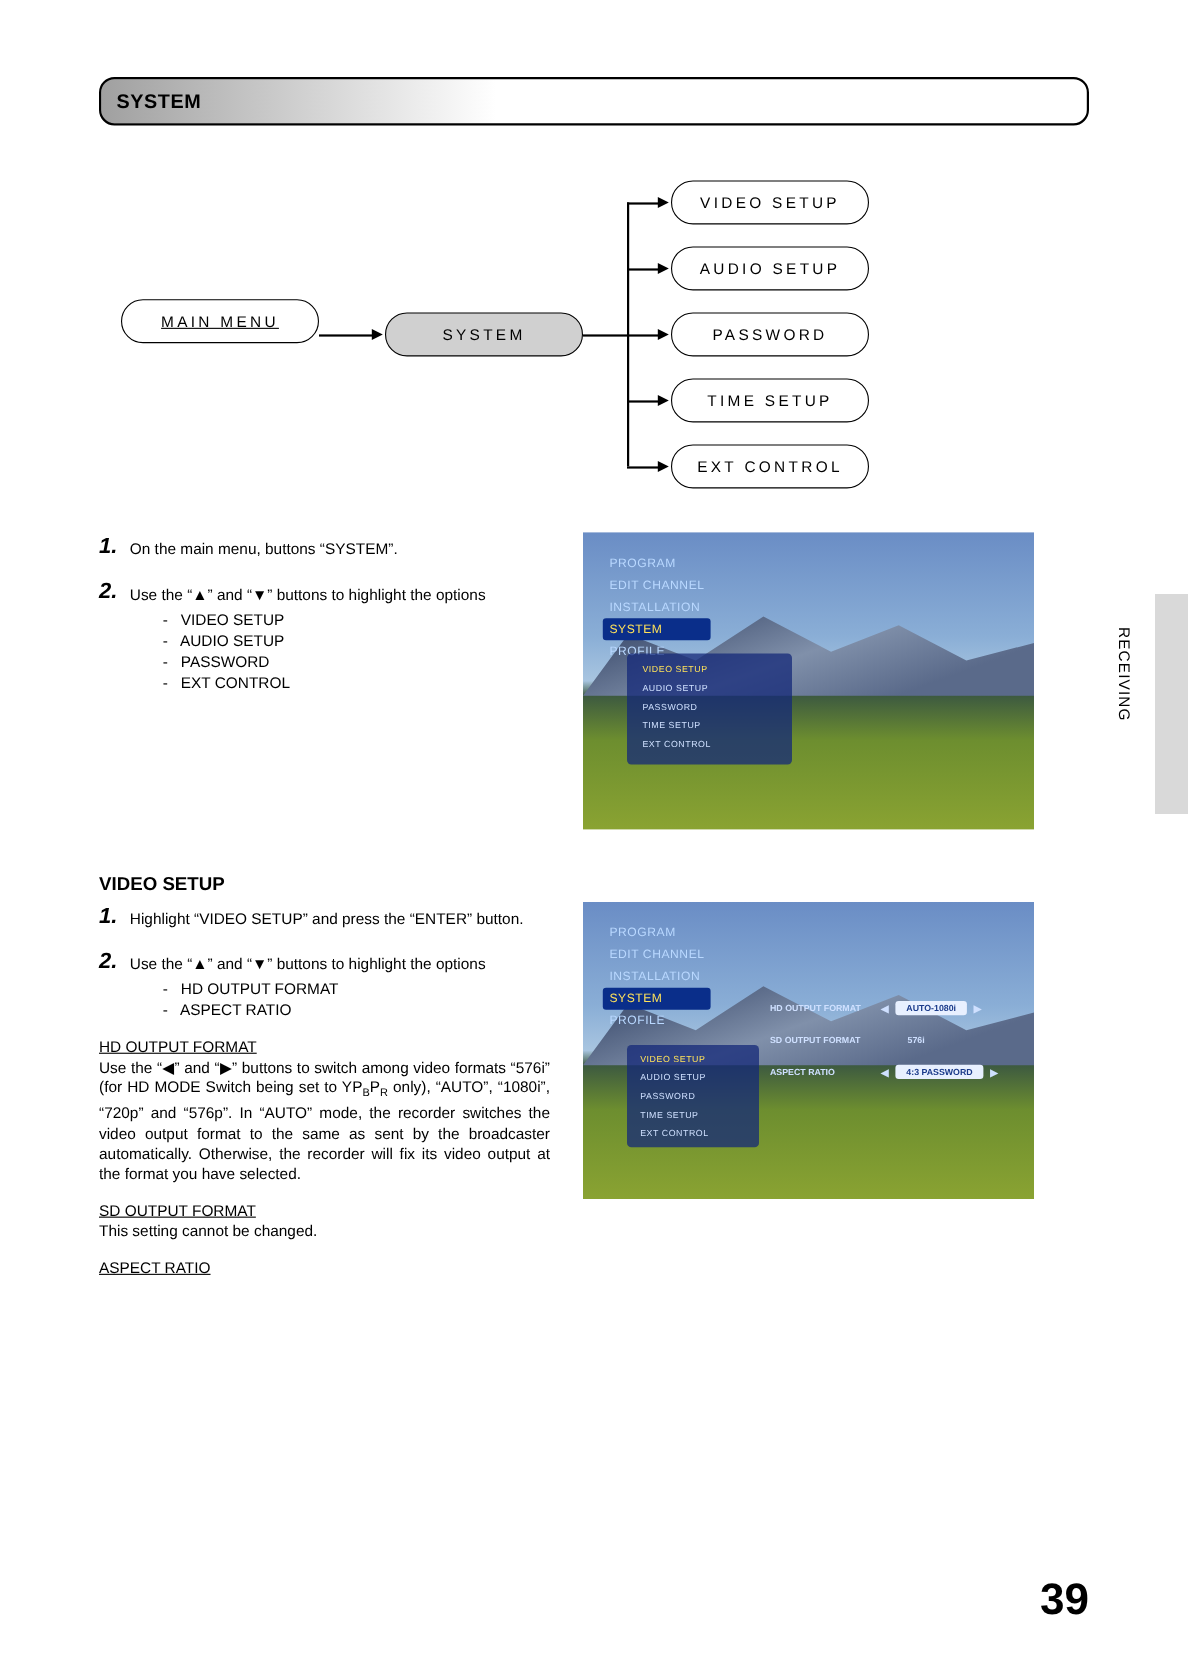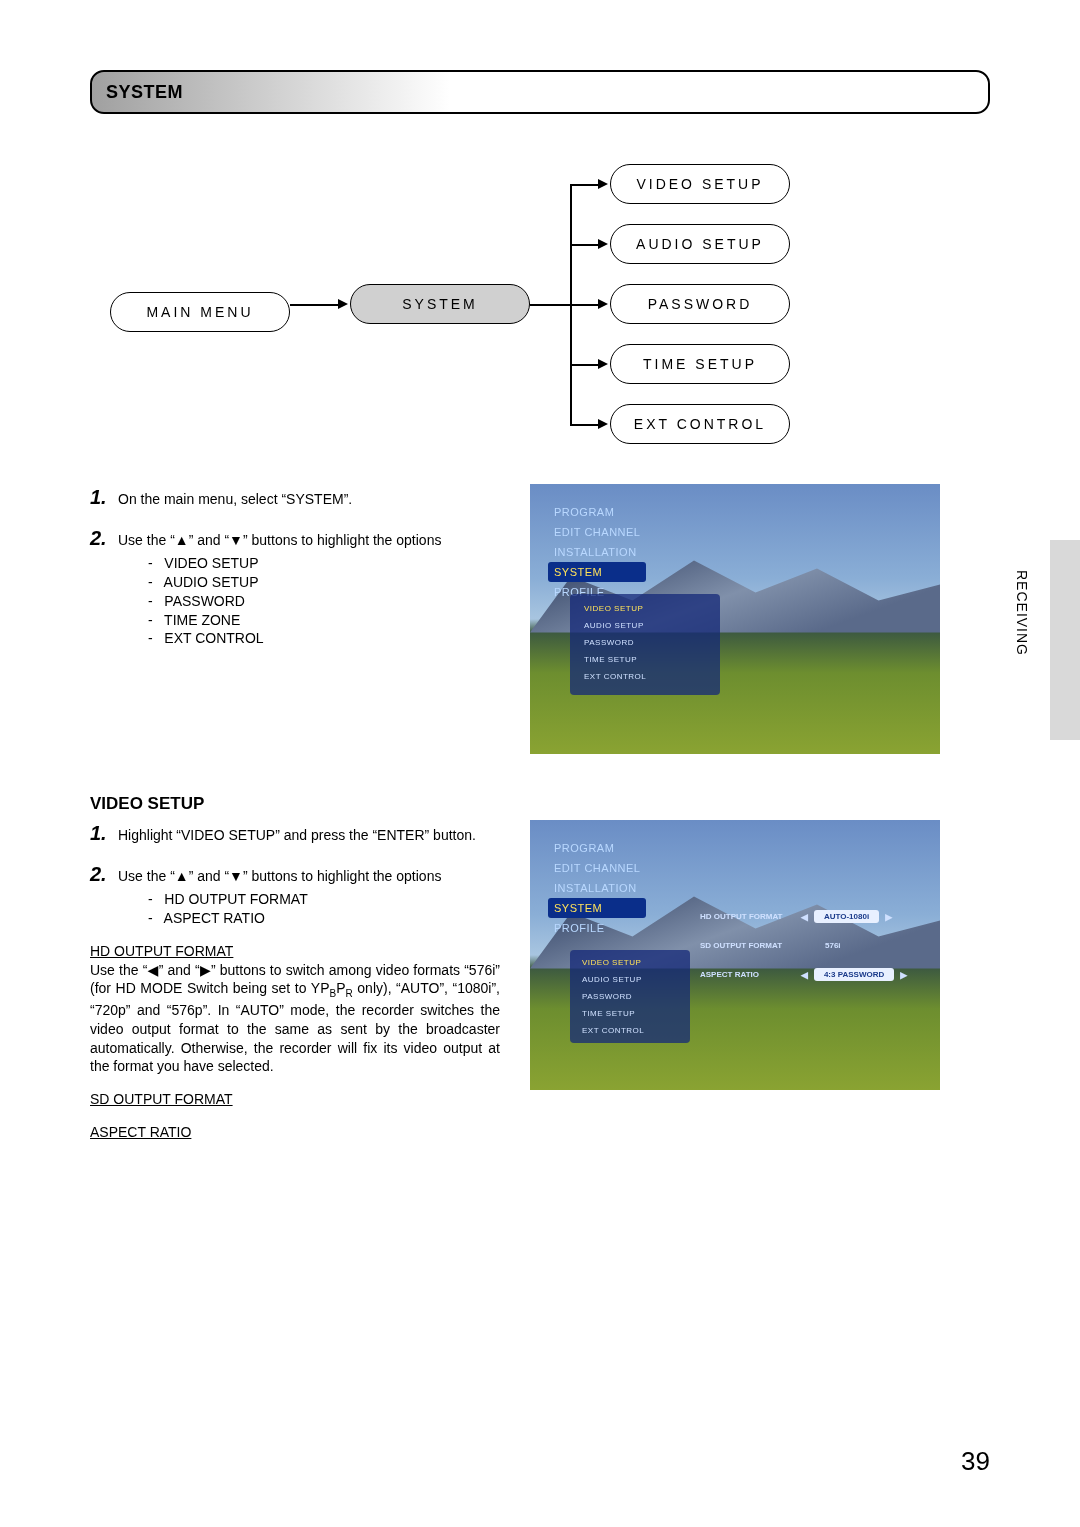--- a/index.html
+++ b/index.html
@@ -143,33 +143,33 @@
     right: 50px;
     top: 570px;
     writing-mode: vertical-rl;
     font-size: 14px;
     letter-spacing: 1px;
   }
   .page-num {
     position: absolute;
     right: 90px;
     bottom: 50px;
-    font-size: 26px;
-    font-weight: normal;
+    font-size: 40px;
+    font-weight: bold;
   }
 </style>
 </head>
 <body>
 
 <div class="header-bar">
   <span class="header-title">SYSTEM</span>
 </div>
 
 <div class="diagram">
-  <div class="node" style="left:20px; top:138px;">MAIN MENU</div>
+  <div class="node" style="left:20px; top:118px;text-decoration:underline;">MAIN MENU</div>
   <div class="node selected" style="left:260px; top:130px;">SYSTEM</div>
 
   <div class="node" style="left:520px; top:10px;">VIDEO SETUP</div>
   <div class="node" style="left:520px; top:70px;">AUDIO SETUP</div>
   <div class="node" style="left:520px; top:130px;">PASSWORD</div>
   <div class="node" style="left:520px; top:190px;">TIME SETUP</div>
   <div class="node" style="left:520px; top:250px;">EXT CONTROL</div>
 
   <div class="arrow-line" style="left:200px; top:150px; width:50px;"></div>
   <div class="arrow-head" style="left:248px; top:145px;"></div>
@@ -187,31 +187,30 @@
   <div class="arrow-line" style="left:480px; top:210px; width:30px;"></div>
   <div class="arrow-head" style="left:508px; top:205px;"></div>
   <div class="arrow-line" style="left:480px; top:270px; width:30px;"></div>
   <div class="arrow-head" style="left:508px; top:265px;"></div>
 </div>
 
 <div class="two-col">
   <div class="col-left">
     <div class="step">
       <div class="step-num">1.</div>
-      <div class="step-body">On the main menu, select “SYSTEM”.</div>
+      <div class="step-body">On the main menu, buttons “SYSTEM”.</div>
     </div>
     <div class="step">
       <div class="step-num">2.</div>
       <div class="step-body">
         <span>Use the “▲” and “▼” buttons to highlight the options</span>
         <div class="opt-list">
           <div>VIDEO SETUP</div>
           <div>AUDIO SETUP</div>
           <div>PASSWORD</div>
-          <div>TIME ZONE</div>
           <div>EXT CONTROL</div>
         </div>
       </div>
     </div>
   </div>
   <div class="col-right">
     <div class="screenshot">
       <div class="mountains"></div>
       <div class="menu-panel">
         <div class="menu-item">PROGRAM</div>
@@ -249,20 +248,21 @@
         </div>
       </div>
     </div>
 
     <div class="ul-label">HD OUTPUT FORMAT</div>
     <div class="body-text">
       <span>Use the “◀” and “▶” buttons to switch among video formats “576i” (for HD MODE Switch being set to YP</span><span class="sub-txt">B</span><span>P</span><span class="sub-txt">R</span><span> only), “AUTO”, “1080i”, “720p” and “576p”. In “AUTO” mode, the recorder switches the video output format to the same as sent by the broadcaster automatically. Otherwise, the recorder will fix its video output at the format you have selected.</span>
     </div>
 
     <div class="ul-label">SD OUTPUT FORMAT</div>
+    <div class="body-text">This setting cannot be changed.</div>
 
     <div class="ul-label">ASPECT RATIO</div>
   </div>
 
   <div class="col-right">
     <div class="screenshot">
       <div class="mountains"></div>
       <div class="menu-panel">
         <div class="menu-item">PROGRAM</div>
         <div class="menu-item">EDIT CHANNEL</div>

